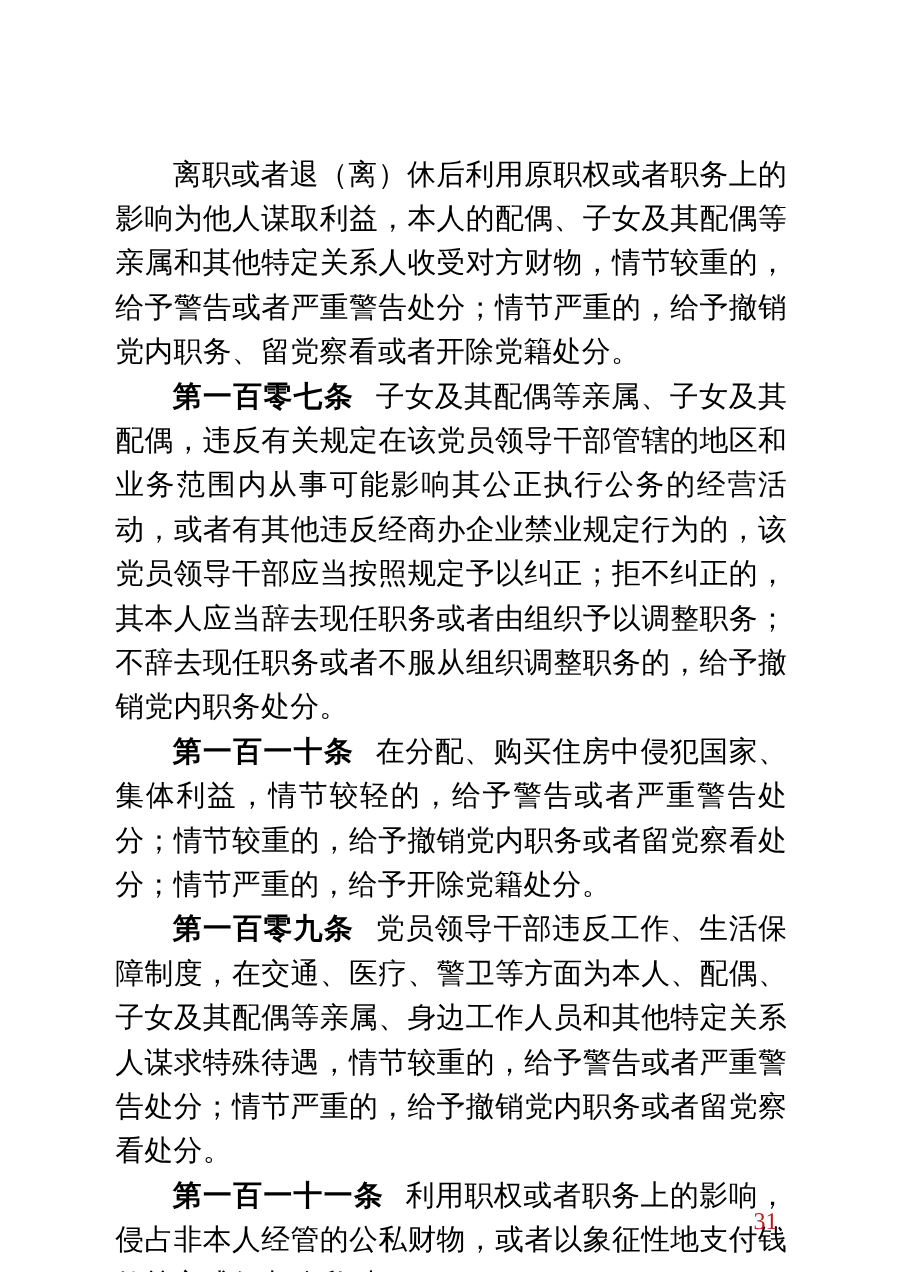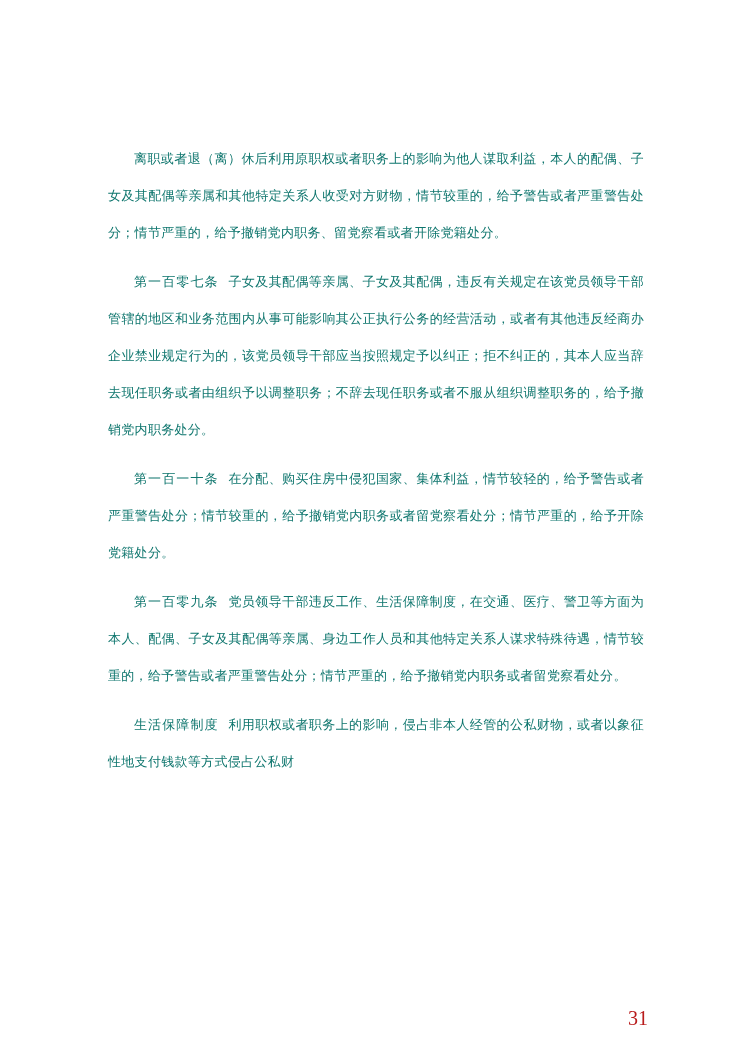--- a/index.html
+++ b/index.html
@@ -15,32 +15,32 @@
     overflow: hidden;
     font-family: "Liberation Serif", "DejaVu Serif", serif;
   }
   .content {
     position: absolute;
     left: 96px;
     top: 128px;
     width: 560px;
   }
   .content p {
-    margin: 12px;
+    margin: 0;
     padding: 0;
-    font-size: 13px;
+    font-size: 24px;
     line-height: 37px;
-    color: #0f766e;
+    color: #000000;
     text-align: justify;
     text-justify: inter-character;
     text-indent: 2em;
     letter-spacing: 0.3px;
   }
   .term {
-    font-weight: 400;
+    font-weight: 700;
     margin-right: 0.75em;
     letter-spacing: 1px;
   }
   .term:empty {
     display: none;
     margin-right: 0;
   }
   .page-number {
     position: absolute;
     left: 628px;
@@ -52,16 +52,16 @@
 </style>
 </head>
 <body>
 
 <div class="page">
   <div class="content">
     <p><span>离职或者退（离）休后利用原职权或者职务上的影响为他人谋取利益，本人的配偶、子女及其配偶等亲属和其他特定关系人收受对方财物，情节较重的，给予警告或者严重警告处分；情节严重的，给予撤销党内职务、留党察看或者开除党籍处分。</span></p>
     <p><b class="term">第一百零七条</b><span>子女及其配偶等亲属、子女及其配偶，违反有关规定在该党员领导干部管辖的地区和业务范围内从事可能影响其公正执行公务的经营活动，或者有其他违反经商办企业禁业规定行为的，该党员领导干部应当按照规定予以纠正；拒不纠正的，其本人应当辞去现任职务或者由组织予以调整职务；不辞去现任职务或者不服从组织调整职务的，给予撤销党内职务处分。</span></p>
     <p><b class="term">第一百一十条</b><span>在分配、购买住房中侵犯国家、集体利益，情节较轻的，给予警告或者严重警告处分；情节较重的，给予撤销党内职务或者留党察看处分；情节严重的，给予开除党籍处分。</span></p>
     <p><b class="term">第一百零九条</b><span>党员领导干部违反工作、生活保障制度，在交通、医疗、警卫等方面为本人、配偶、子女及其配偶等亲属、身边工作人员和其他特定关系人谋求特殊待遇，情节较重的，给予警告或者严重警告处分；情节严重的，给予撤销党内职务或者留党察看处分。</span></p>
-    <p><b class="term">生活保障制度</b><span>利用职权或者职务上的影响，侵占非本人经管的公私财物，或者以象征性地支付钱款等方式侵占公私财</span></p>
+    <p><b class="term">第一百一十一条</b><span>利用职权或者职务上的影响，侵占非本人经管的公私财物，或者以象征性地支付钱款等方式侵占公私财</span></p>
   </div>
   <div class="page-number">31</div>
 </div>
 
 </body></html>

